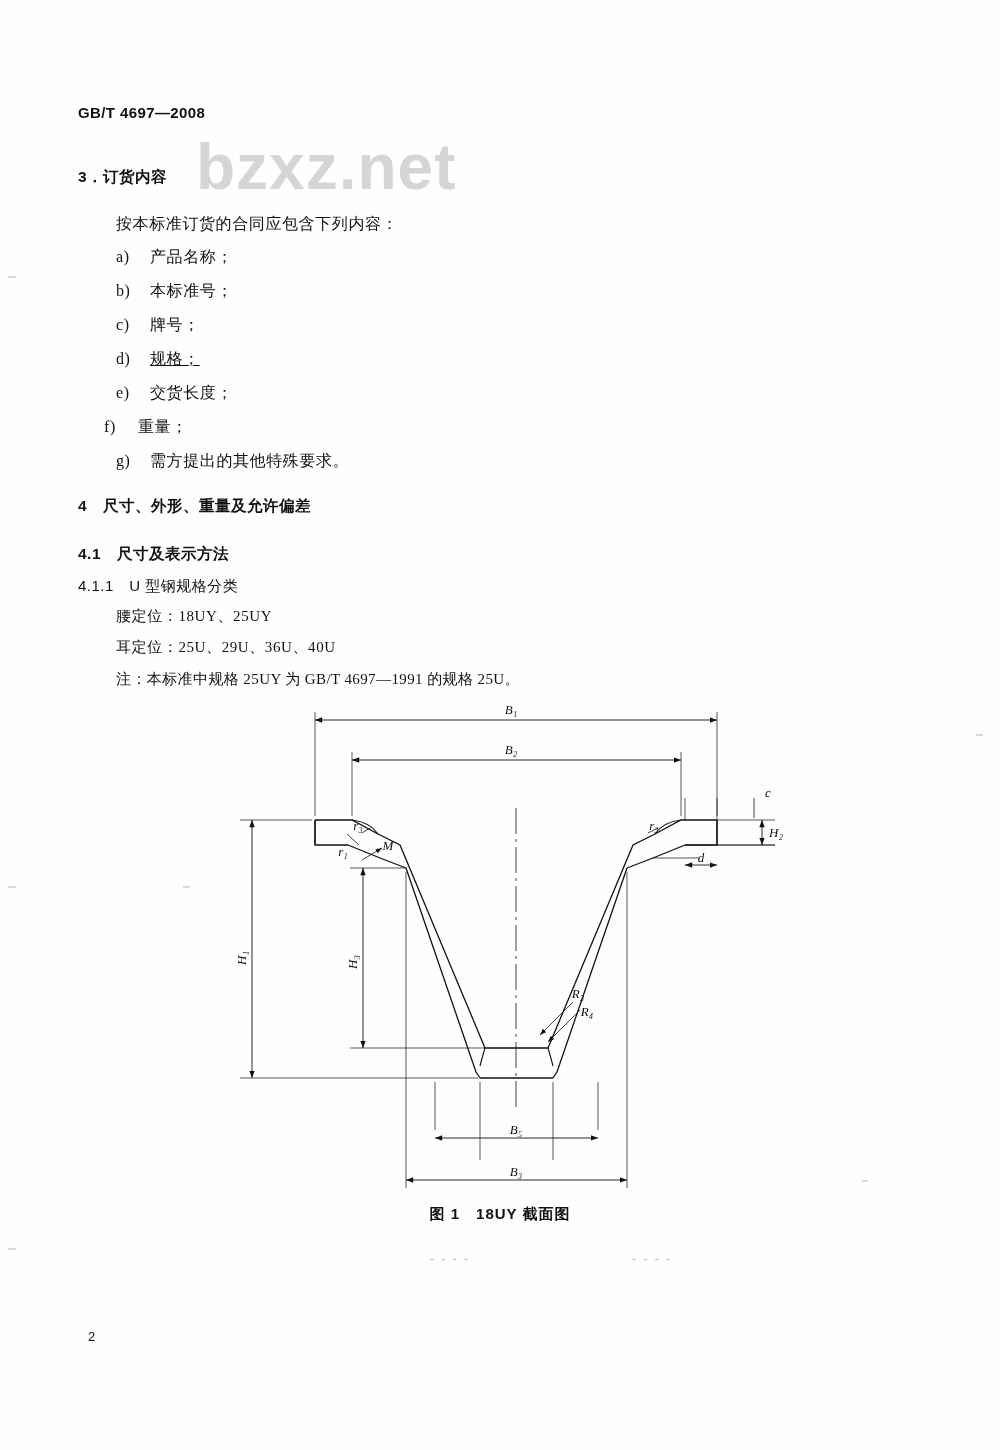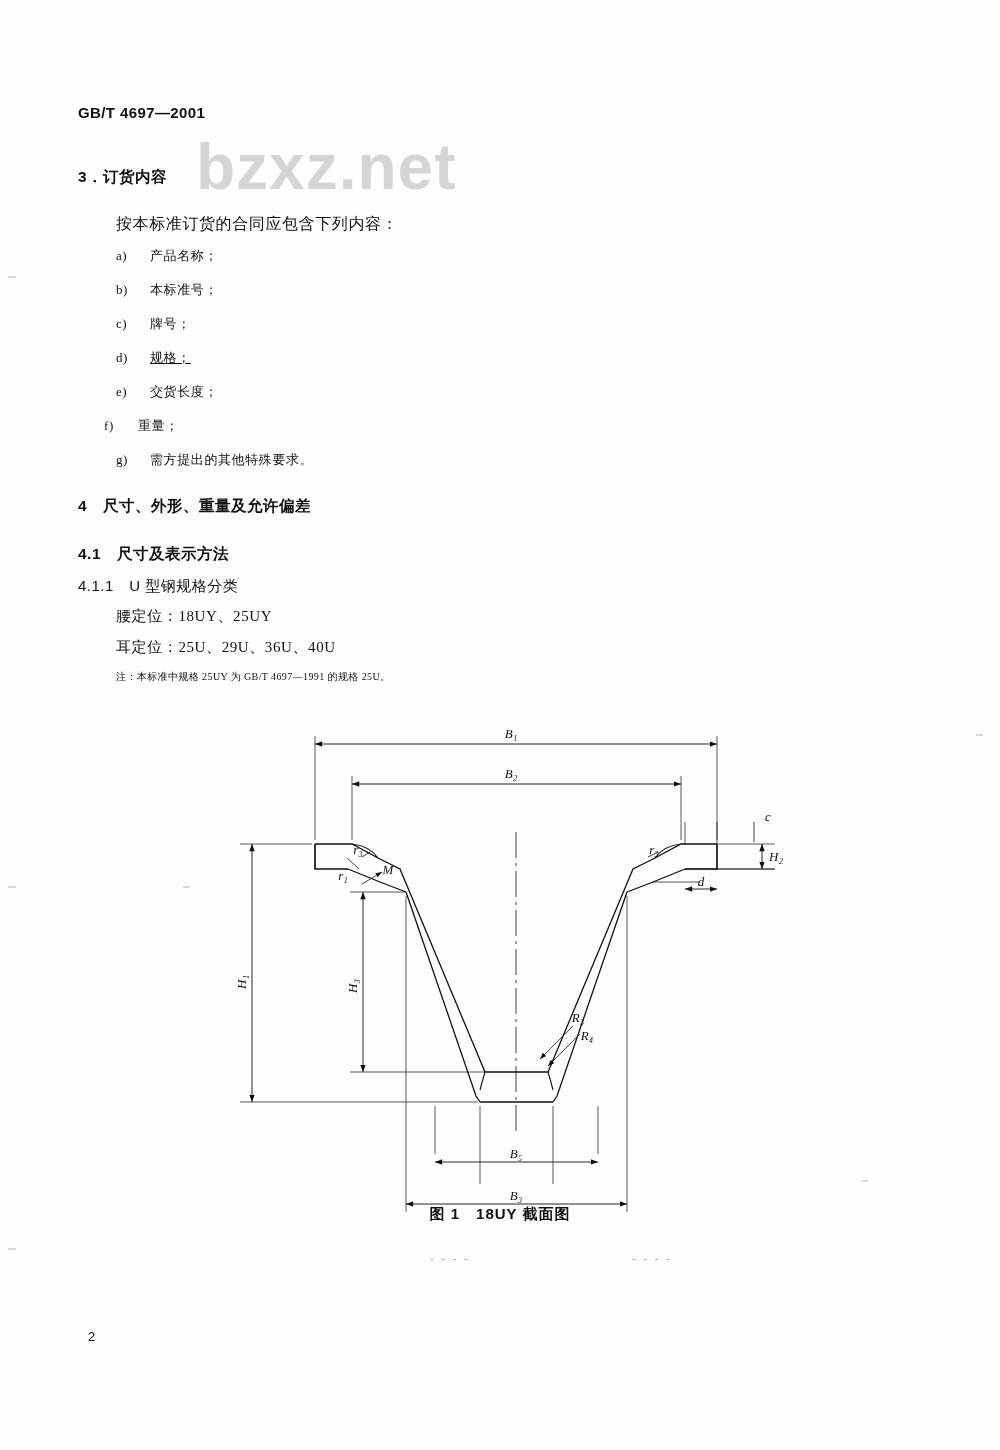--- a/index.html
+++ b/index.html
@@ -62,31 +62,31 @@
   }
   .para {
     position: absolute;
     font-family: "Liberation Serif", serif;
     font-size: 16px;
     color: #111;
     letter-spacing: 0.6px;
   }
   .list-item {
     position: absolute;
-    font-size: 13px;
+    font-size: 16px;
     letter-spacing: 0.6px;
   }
   .list-item .lbl {
     display: inline-block;
     width: 34px;
     font-family: "Liberation Serif", serif;
   }
   .note {
     position: absolute;
-    font-size: 10px;
+    font-size: 15px;
     letter-spacing: 0.4px;
   }
 
   .fig-caption {
     position: absolute;
     width: 100%;
     text-align: center;
     font-family: "Liberation Sans", sans-serif;
     font-weight: bold;
     font-size: 15px;
@@ -98,21 +98,21 @@
     left: 88px;
     top: 1329px;
     font-family: "Liberation Sans", sans-serif;
     font-size: 13px;
     color: #111;
   }
 
   .figure {
     position: absolute;
     left: 230px;
-    top: 714px;
+    top: 690px;
     width: 560px;
     height: 520px;
   }
   .figure svg { display: block; }
   .dashes {
     position: absolute;
     font-family: "Liberation Sans", sans-serif;
     font-size: 12px;
     color: #aaa;
     letter-spacing: 2px;
@@ -123,21 +123,21 @@
 
 <div class="page">
 
   <div class="edge-mark" style="left:8px;top:276px;width:8px;height:2px;"></div>
   <div class="edge-mark" style="left:8px;top:886px;width:8px;height:2px;"></div>
   <div class="edge-mark" style="left:8px;top:1248px;width:8px;height:2px;"></div>
   <div class="edge-mark" style="left:183px;top:886px;width:7px;height:2px;"></div>
   <div class="edge-mark" style="left:976px;top:734px;width:7px;height:2px;"></div>
   <div class="edge-mark" style="left:862px;top:1180px;width:6px;height:2px;"></div>
 
-  <div class="header">GB/T 4697—2001</div>
+  <div class="header">GB/T 4697—2008</div>
 
   <div class="watermark">bzxz.net</div>
 
   <div class="sec-title" style="left:78px; top:167px;">3．订货内容</div>
 
   <div class="para" style="left:116px; top:214px;font-family:Liberation Mono, monospace;">按本标准订货的合同应包含下列内容：</div>
 
   <div class="list-item" style="left:116px; top:247px;">
     <span class="lbl">a)</span><span>产品名称；</span>
   </div>

